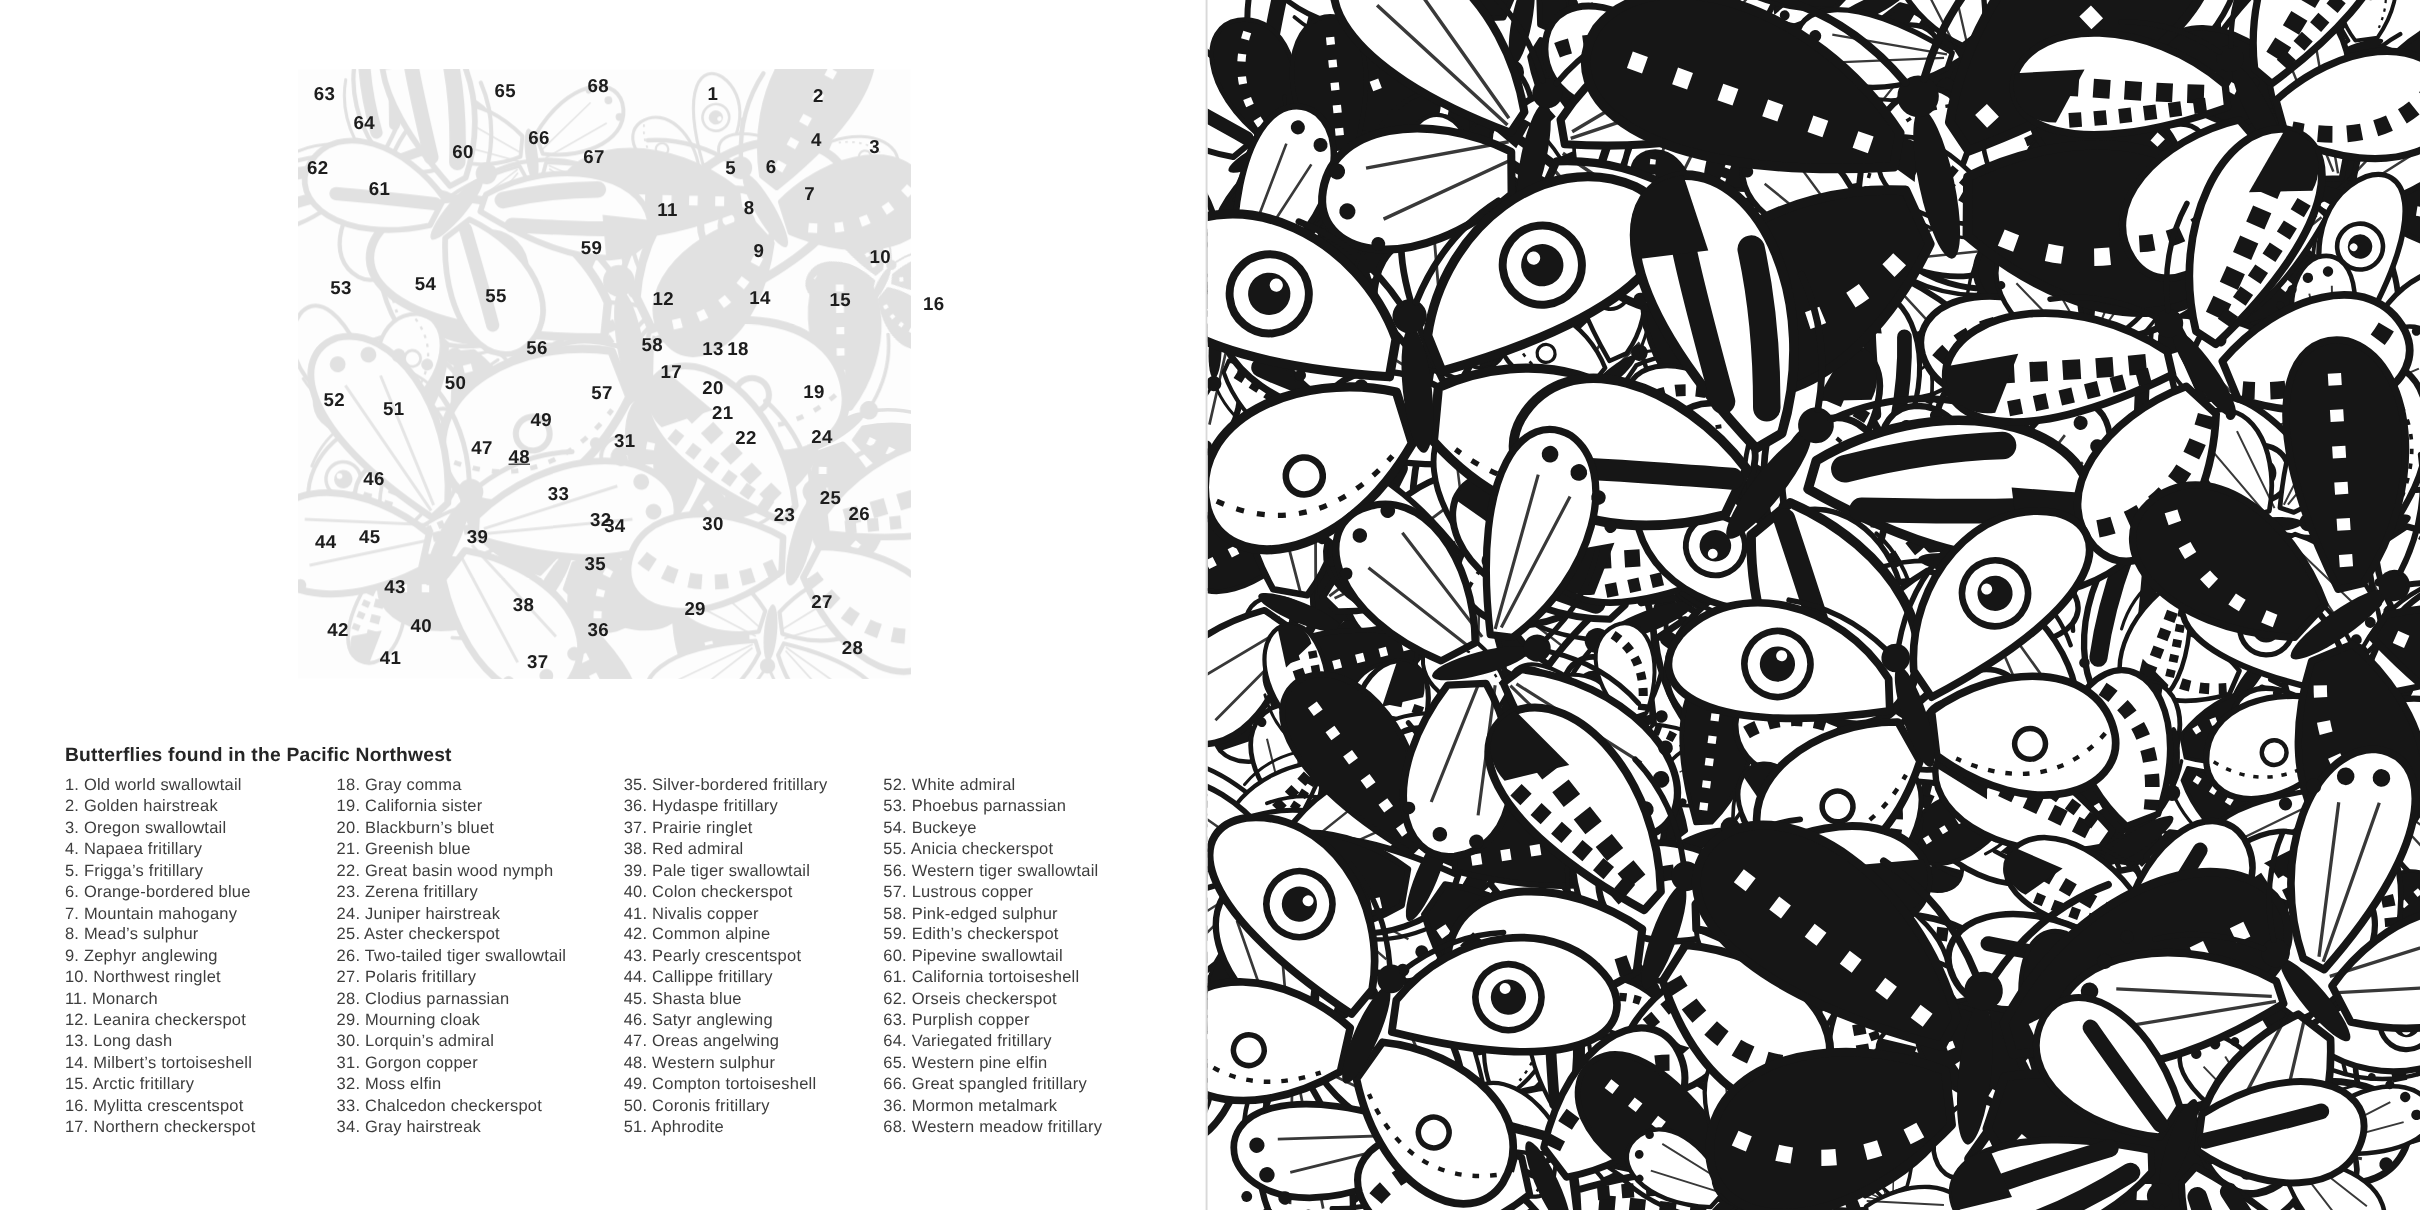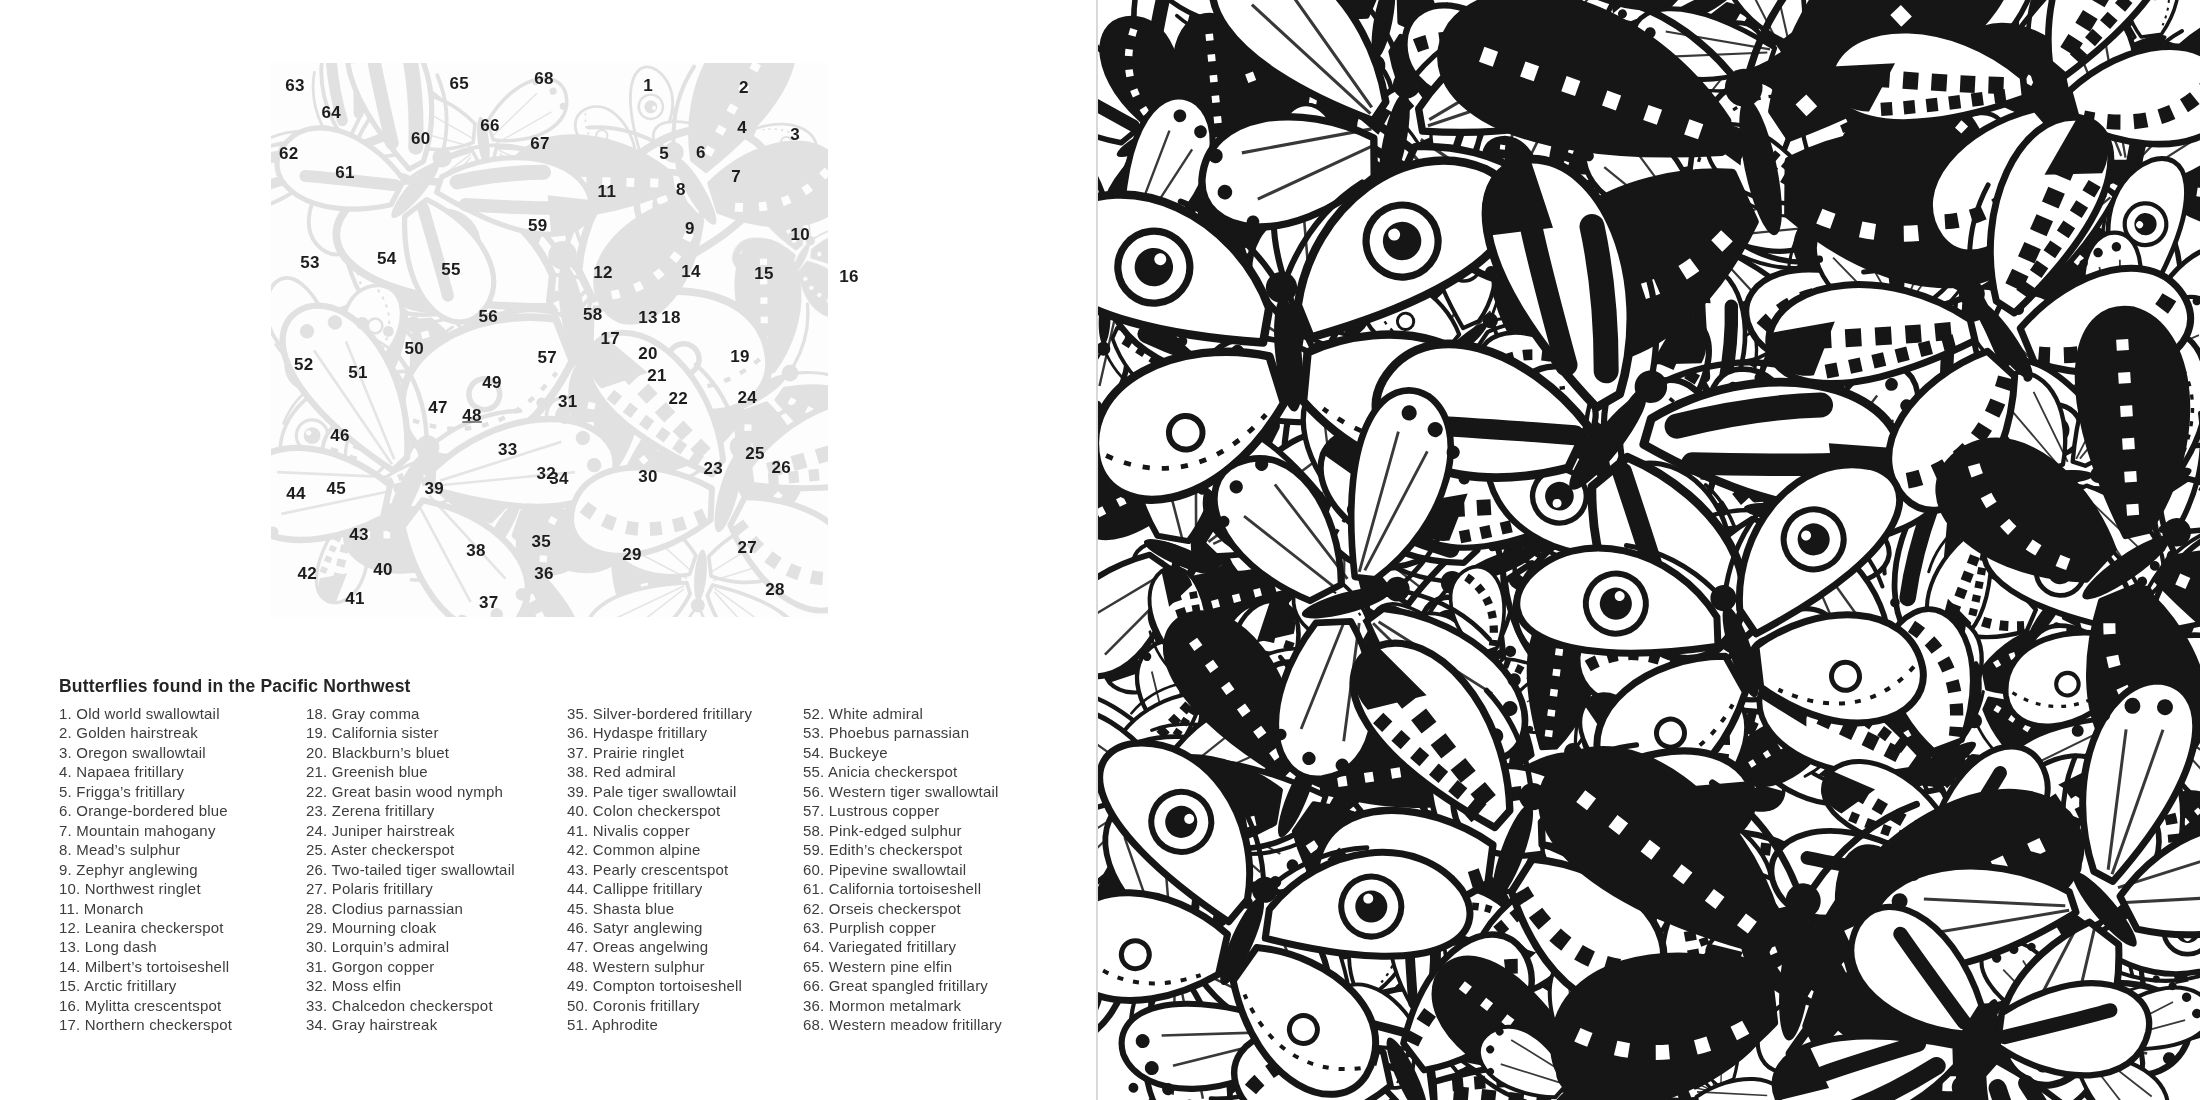--- a/index.html
+++ b/index.html
@@ -207,21 +207,21 @@
           <span class="key-num" style="left: 86.9%; top: 65.3%; margin-top: 28px;">25</span>
           <span class="key-num" style="left: 91.6%; top: 72.9%;">26</span>
           <span class="key-num" style="left: 85.5%; top: 87.4%;">27</span>
           <span class="key-num" style="left: 90.5%; top: 95%;">28</span>
           <span class="key-num" style="left: 64.8%; top: 88.6%;">29</span>
           <span class="key-num" style="left: 67.7%; top: 74.5%;">30</span>
           <span class="key-num" style="left: 53.3%; top: 61%;">31</span>
           <span class="key-num" style="left: 49.4%; top: 66.1%; margin-top: 44px;">32</span>
           <span class="key-num" style="left: 42.5%; top: 69.7%;">33</span>
           <span class="key-num" style="left: 51.7%; top: 74.9%;">34</span>
-          <span class="key-num" style="left: 48.5%; top: 81.2%; margin-top: 28px;">35</span>
+          <span class="key-num" style="left: 48.5%; top: 81.2%;">35</span>
           <span class="key-num" style="left: 49%; top: 92.1%;">36</span>
           <span class="key-num" style="left: 39.1%; top: 97.3%;">37</span>
           <span class="key-num" style="left: 36.8%; top: 87.9%;">38</span>
           <span class="key-num" style="left: 29.3%; top: 76.7%;">39</span>
           <span class="key-num" style="left: 20.1%; top: 91.3%;">40</span>
           <span class="key-num" style="left: 15.1%; top: 96.6%;">41</span>
           <span class="key-num" style="left: 6.5%; top: 92.1%;">42</span>
           <span class="key-num" style="left: 15.8%; top: 85%;">43</span>
           <span class="key-num" style="left: 4.5%; top: 77.6%;">44</span>
           <span class="key-num" style="left: 11.7%; top: 76.7%;">45</span>

